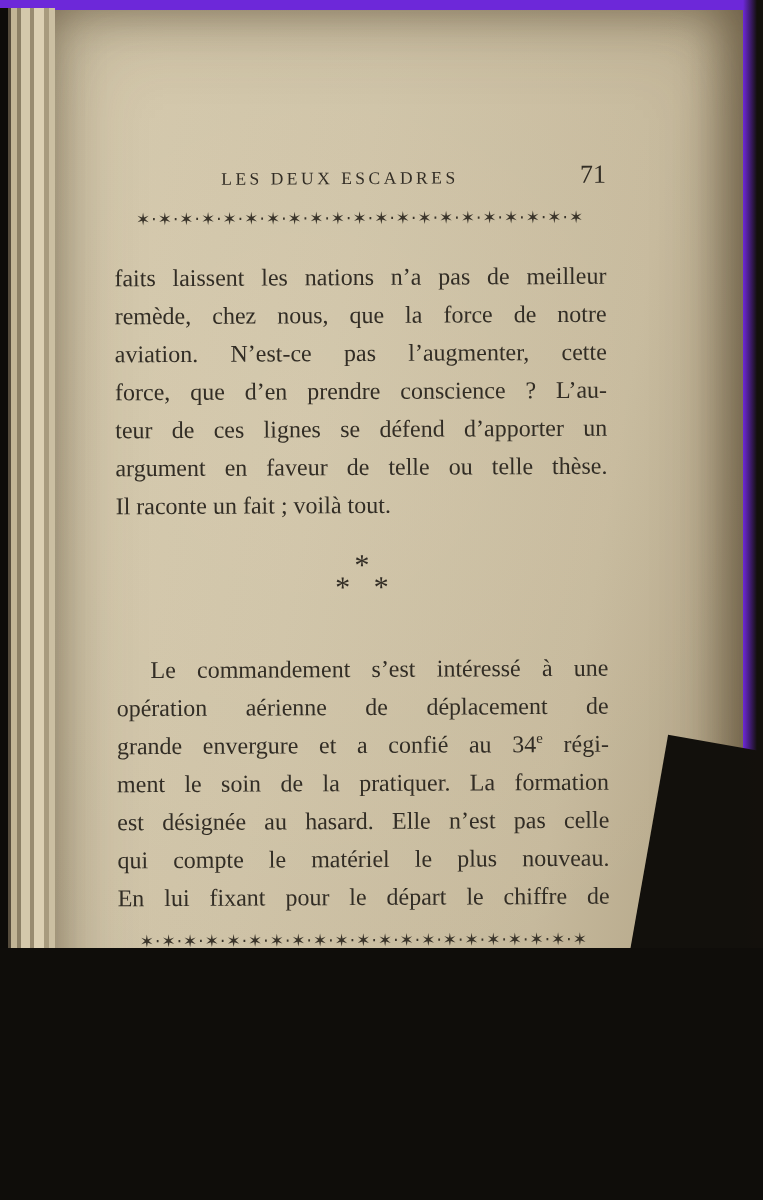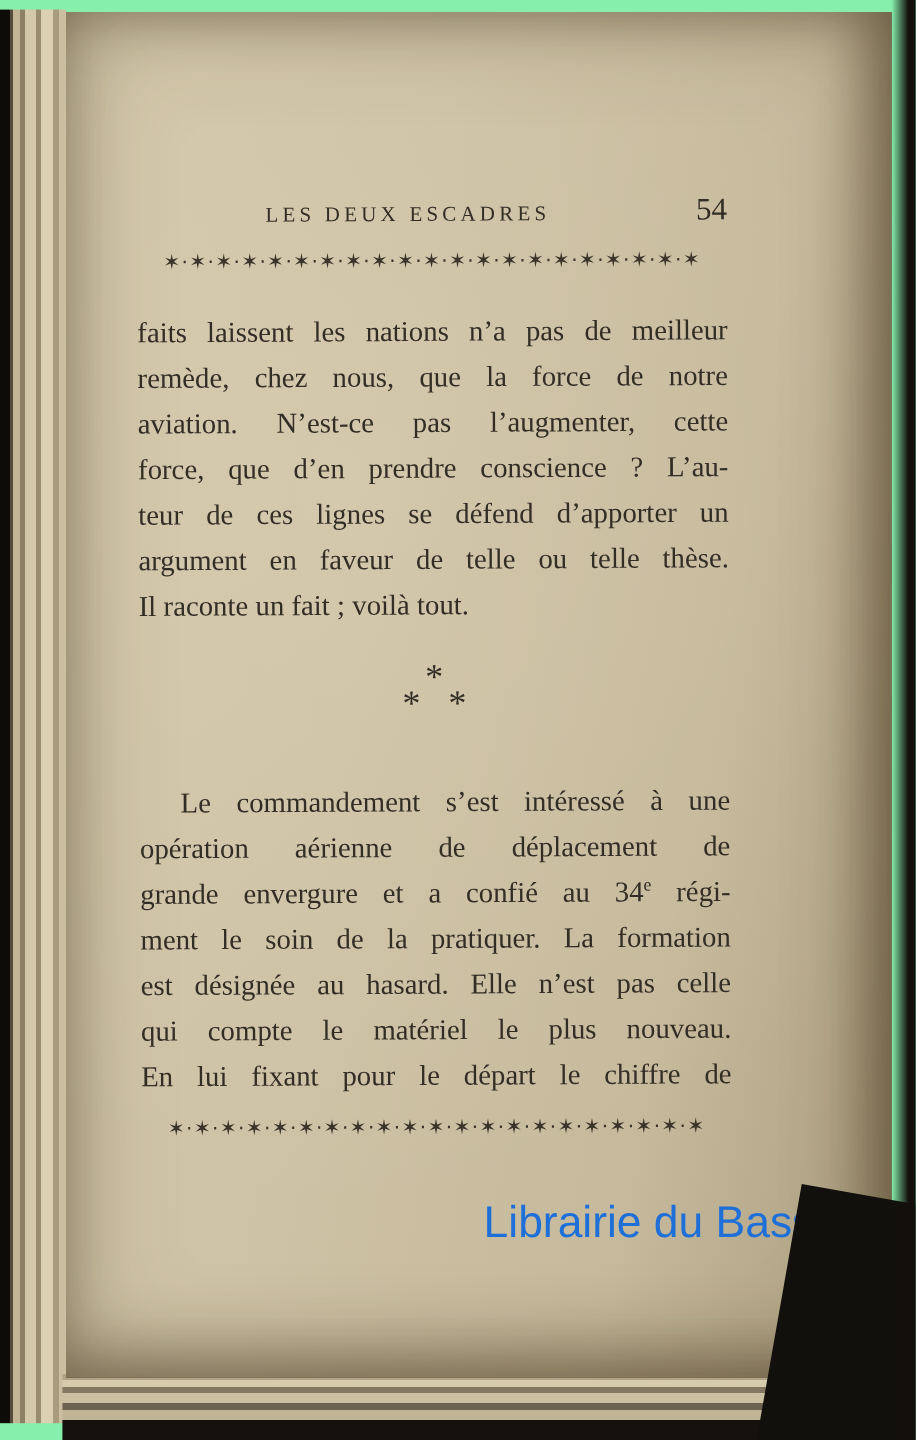--- a/index.html
+++ b/index.html
@@ -1,18 +1,18 @@
 <!DOCTYPE html>
 <html><head>
 <meta charset="utf-8">
 <style>
   html,body{margin:0;padding:0;background:#0f0d0a;}
   .scene{
-    position:relative;width:763px;height:1200px;overflow:hidden;
-    background:#86efac;
+    position:relative;width:763px;height:948px;overflow:hidden;
+    background:#6d28d9;
     font-family:"Liberation Serif","DejaVu Serif",serif;
   }
   
   .edge-left{
     position:absolute;left:0;top:8px;width:55px;height:1178px;
     background:linear-gradient(90deg,
       #0e0c09 0px,#0e0c09 8px,
       #564c3c 8px,#564c3c 11px,
       #c2b596 11px,#c2b596 17px,
       #8c8066 17px,#8c8066 21px,
@@ -97,21 +97,21 @@
 <div class="scene">
 
   <div class="edge-left"></div>
   <div class="edge-bottom"></div>
 
   <div class="page">
     <div class="content">
 
       <div class="header-row">
         <div class="running-title">LES DEUX ESCADRES</div>
-        <div class="page-number">54</div>
+        <div class="page-number">71</div>
       </div>
 
       <div class="ornament top">✶·✶·✶·✶·✶·✶·✶·✶·✶·✶·✶·✶·✶·✶·✶·✶·✶·✶·✶·✶·✶</div>
 
       <div class="para para1">
         <div class="ln">faits laissent les nations n’a pas de meilleur</div>
         <div class="ln">remède, chez nous, que la force de notre</div>
         <div class="ln">aviation. N’est-ce pas l’augmenter, cette</div>
         <div class="ln">force, que d’en prendre conscience ? L’au-</div>
         <div class="ln">teur de ces lignes se défend d’apporter un</div>

